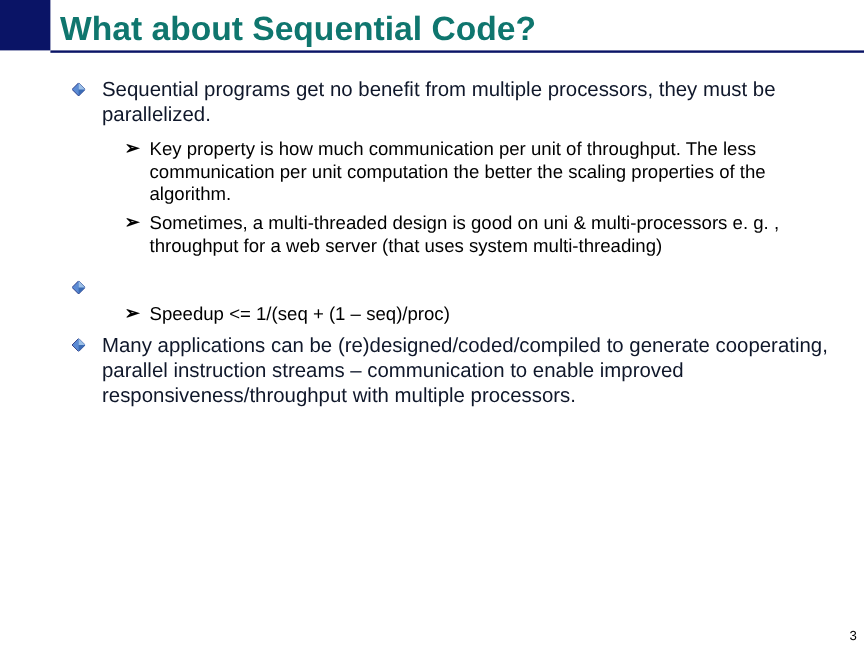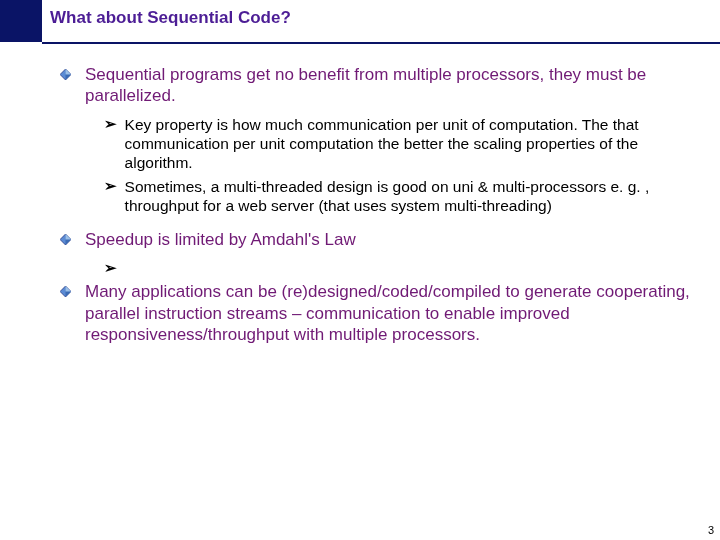--- a/index.html
+++ b/index.html
@@ -21,23 +21,23 @@
     height: 42px;
     background: #0a1466;
   }
   .title-area {
     position: absolute;
     top: 8px;
     left: 50px;
     right: 20px;
   }
   .title {
-    font-size: 17px;
+    font-size: 28px;
     font-weight: bold;
-    color: #4c1d95;
+    color: #0f766e;
     margin: 0;
   }
   .underline {
     position: absolute;
     top: 42px;
     left: 42px;
     right: 0;
     height: 2px;
     background: #0a1466;
   }
@@ -56,21 +56,21 @@
     flex: 0 0 auto;
     width: 11px;
     height: 11px;
     margin-top: 5px;
     margin-right: 14px;
   }
   .diamond svg { display: block; }
   .point-text {
     font-size: 17px;
     line-height: 1.25;
-    color: #701a75;
+    color: #0f172a;
   }
   .sublist {
     margin-left: 44px;
     margin-top: 8px;
     margin-bottom: 14px;
   }
   .subpoint {
     display: flex;
     align-items: flex-start;
     margin-bottom: 4px;
@@ -122,41 +122,41 @@
         <polygon points="5.5,0 11,5.5 5.5,11 0,5.5" fill="#5b8bd4" stroke="#0a1466" stroke-width="0.6"></polygon>
         <polygon points="5.5,0 11,5.5 5.5,11" fill="#3b6bb4"></polygon>
         <polygon points="5.5,0 11,5.5 5.5,5.5" fill="#9cc0e8"></polygon>
       </svg>
     </span>
     <span class="point-text">Sequential programs get no benefit from multiple processors, they must be parallelized.</span>
   </div>
   <div class="sublist">
     <div class="subpoint">
       <span class="chevron">➢</span>
-      <span class="sub-text">Key property is how much communication per unit of computation. The that communication per unit computation the better the scaling properties of the algorithm.</span>
+      <span class="sub-text">Key property is how much communication per unit of throughput. The less communication per unit computation the better the scaling properties of the algorithm.</span>
     </div>
     <div class="subpoint">
       <span class="chevron">➢</span>
       <span class="sub-text">Sometimes, a multi-threaded design is good on uni &amp; multi-processors e. g. , throughput for a web server (that uses system multi-threading)</span>
     </div>
   </div>
 
   <div class="point">
     <span class="diamond">
       <svg width="11" height="11" viewBox="0 0 11 11">
         <polygon points="5.5,0 11,5.5 5.5,11 0,5.5" fill="#5b8bd4" stroke="#0a1466" stroke-width="0.6"></polygon>
         <polygon points="5.5,0 11,5.5 5.5,11" fill="#3b6bb4"></polygon>
         <polygon points="5.5,0 11,5.5 5.5,5.5" fill="#9cc0e8"></polygon>
       </svg>
     </span>
-    <span class="point-text">Speedup is limited by Amdahl's Law</span>
   </div>
   <div class="sublist" style="margin-bottom:2px;">
     <div class="subpoint">
       <span class="chevron">➢</span>
+      <span class="sub-text">Speedup &lt;=  1/(seq + (1 – seq)/proc)</span>
     </div>
   </div>
 
   <div class="point">
     <span class="diamond">
       <svg width="11" height="11" viewBox="0 0 11 11">
         <polygon points="5.5,0 11,5.5 5.5,11 0,5.5" fill="#5b8bd4" stroke="#0a1466" stroke-width="0.6"></polygon>
         <polygon points="5.5,0 11,5.5 5.5,11" fill="#3b6bb4"></polygon>
         <polygon points="5.5,0 11,5.5 5.5,5.5" fill="#9cc0e8"></polygon>
       </svg>

